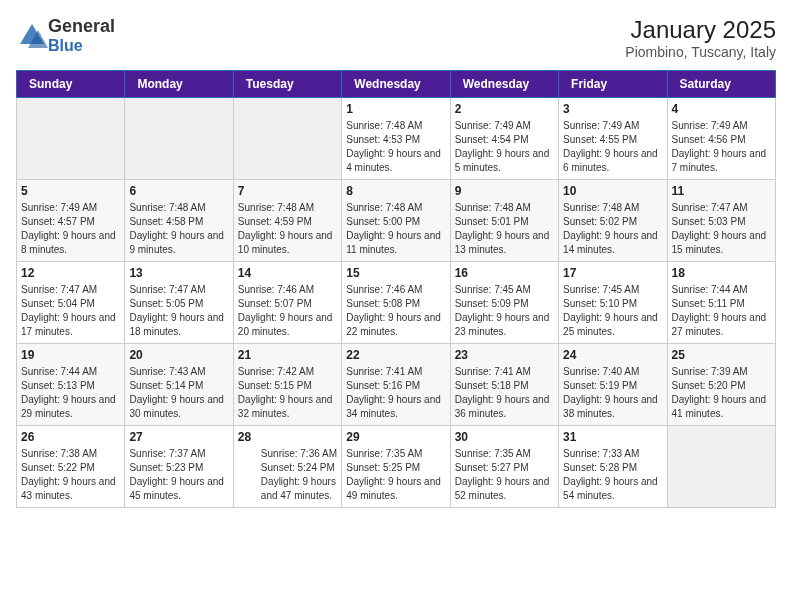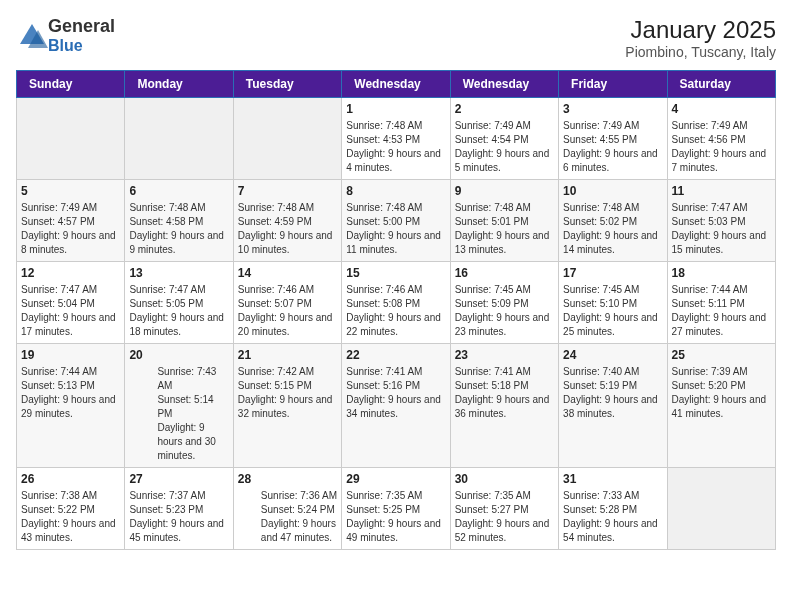--- a/index.html
+++ b/index.html
@@ -230,21 +230,21 @@
       </tr>
       <tr>
         <td>
           <div class="day-number">19</div>
           <div class="day-info" style="white-space: pre-line;">Sunrise: 7:44 AM
 Sunset: 5:13 PM
 Daylight: 9 hours and 29 minutes.</div>
         </td>
         <td>
           <div class="day-number">20</div>
-          <div class="day-info" style="white-space: pre-line; margin-left: 28px;">Sunrise: 7:43 AM
+          <div class="day-info" style="white-space: pre-line;">Sunrise: 7:43 AM
 Sunset: 5:14 PM
 Daylight: 9 hours and 30 minutes.</div>
         </td>
         <td>
           <div class="day-number">21</div>
           <div class="day-info" style="white-space: pre-line;">Sunrise: 7:42 AM
 Sunset: 5:15 PM
 Daylight: 9 hours and 32 minutes.</div>
         </td>
         <td>

